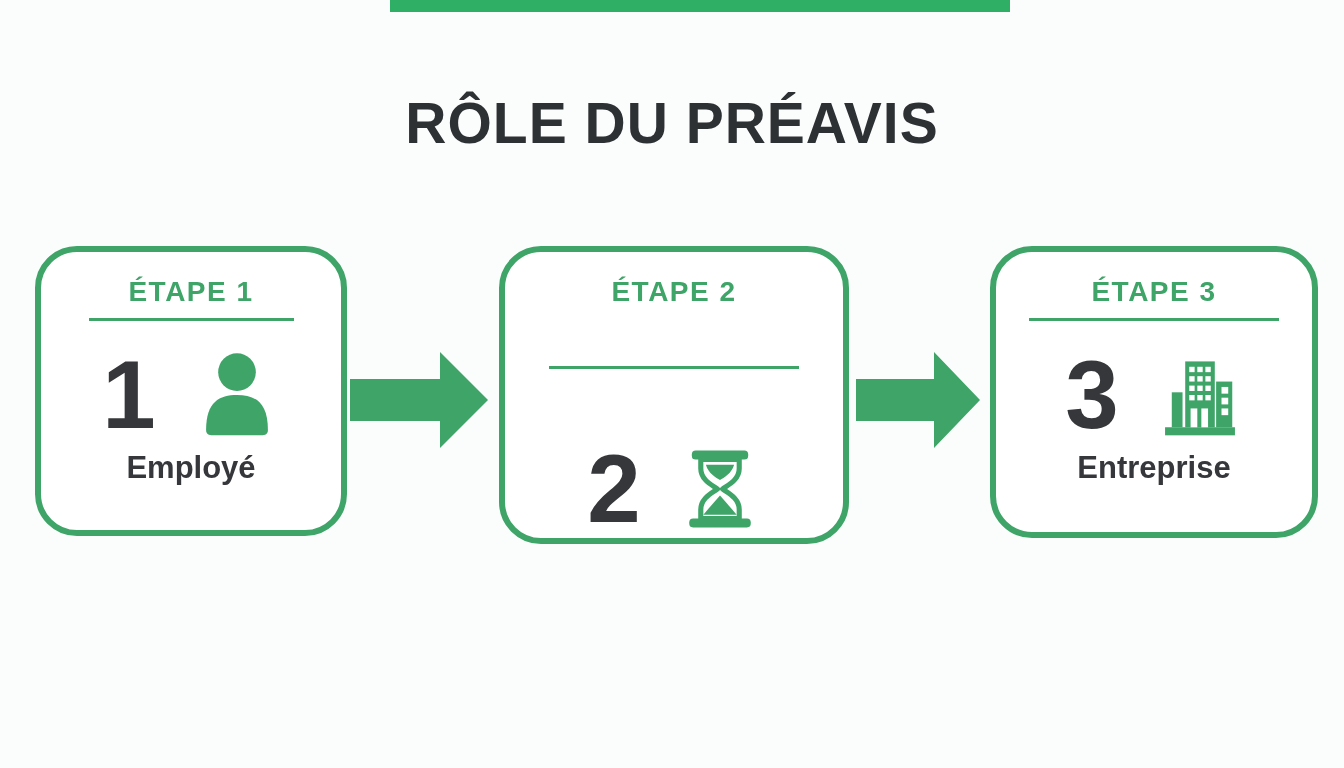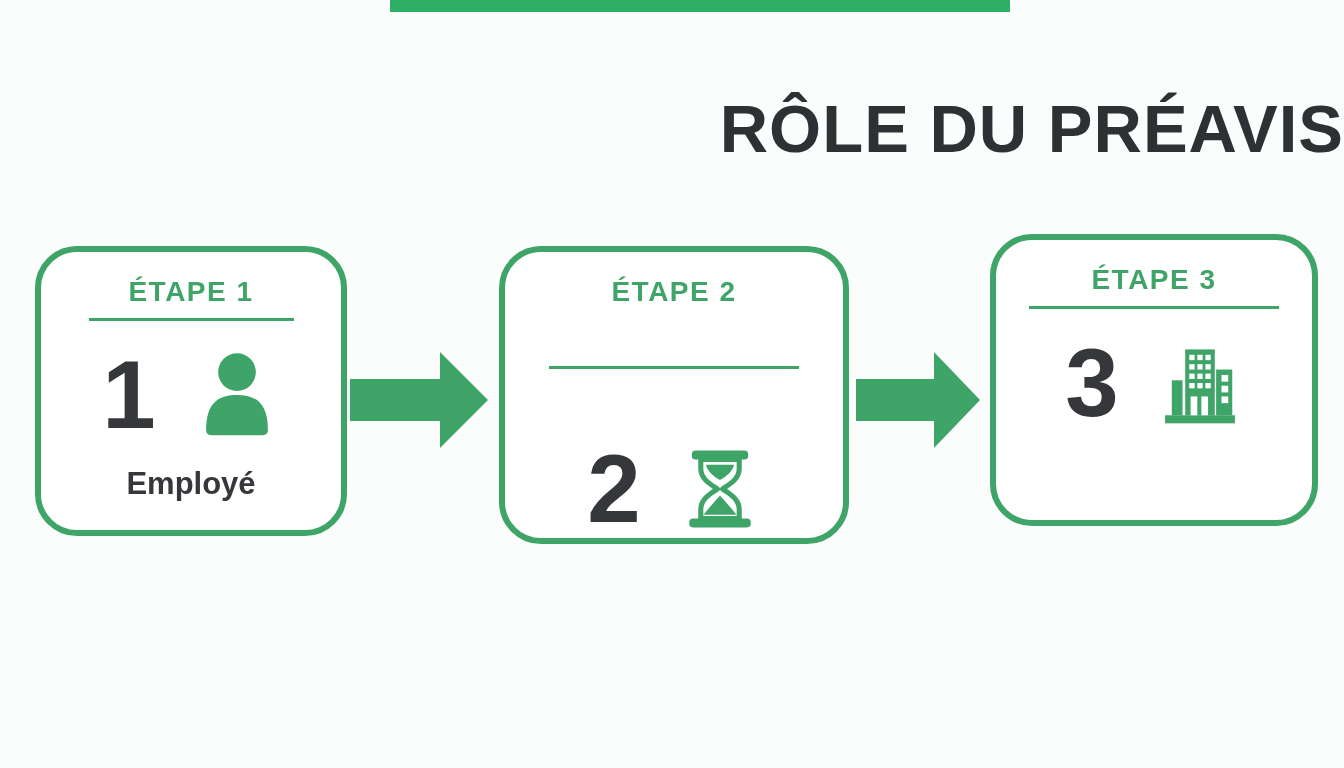--- a/index.html
+++ b/index.html
@@ -9,53 +9,53 @@
     background:#fbfcfc;
     font-family:"Liberation Sans", sans-serif;
     overflow:hidden;
   }
   .top-bar {
     position:absolute; left:390px; top:0; width:620px; height:12px;
     background:#2fae66;
   }
   .title {
     position:absolute; left:0; right:0; top:90px;
-    text-align:right;
-    font-size:67px; font-weight:800; letter-spacing:1px;
+    text-align:center;
+    font-size:57px; font-weight:800; letter-spacing:1px;
     color:#2e3134;
   }
   .step-box {
     position:absolute;
     background:#ffffff;
     border:6px solid #3ea467;
     border-radius:42px;
     display:flex; flex-direction:column; align-items:center;
   }
   .box-1 { left:35px;  top:246px; width:312px; height:290px; }
   .box-2 { left:499px; top:246px; width:350px; height:298px;gap:48px; }
-  .box-3 { left:990px; top:234px; width:328px; height:292px; }
+  .box-3 { left:990px; top:246px; width:328px; height:292px; }
   .step-label {
     margin-top:24px;
     color:#3ea467; font-weight:800; font-size:28px; letter-spacing:1.5px;
     white-space:nowrap;
   }
   .divider { margin-top:10px; height:3px; background:#3ea467; }
   .box-1 .divider { width:205px; }
   .box-2 .divider { width:250px; }
   .box-3 .divider { width:250px; }
   .content-row {
     display:flex; align-items:center; gap:38px;
     margin-top:24px; height:100px;
   }
   .big-number {
     font-size:96px; font-weight:800; color:#35373a; line-height:92px;
   }
   .icon svg { display:block; }
   .box-label {
-    margin-top:20px;
+    margin-top:4px;
     font-size:31px; font-weight:700; color:#35373a;
     text-align:center; line-height:1.2;
     max-width:270px;
   }
   .arrow { position:absolute; }
   .arrow-1 { left:350px; top:351px; }
   .arrow-2 { left:856px; top:351px; }
 </style>
 </head>
 <body>
@@ -134,13 +134,14 @@
             <rect x="36" y="32" width="4" height="4"></rect>
           <rect x="25" y="42" width="5" height="14"></rect>
             <rect x="33" y="42" width="5" height="14"></rect>
           <rect x="48" y="26" width="5" height="5"></rect>
             <rect x="48" y="34" width="5" height="5"></rect>
             <rect x="48" y="42" width="5" height="5"></rect>
         </g>
       </svg>
     </div>
   </div>
+  <div class="box-label">Entreprise</div>
 </div>
 
 </body></html>

